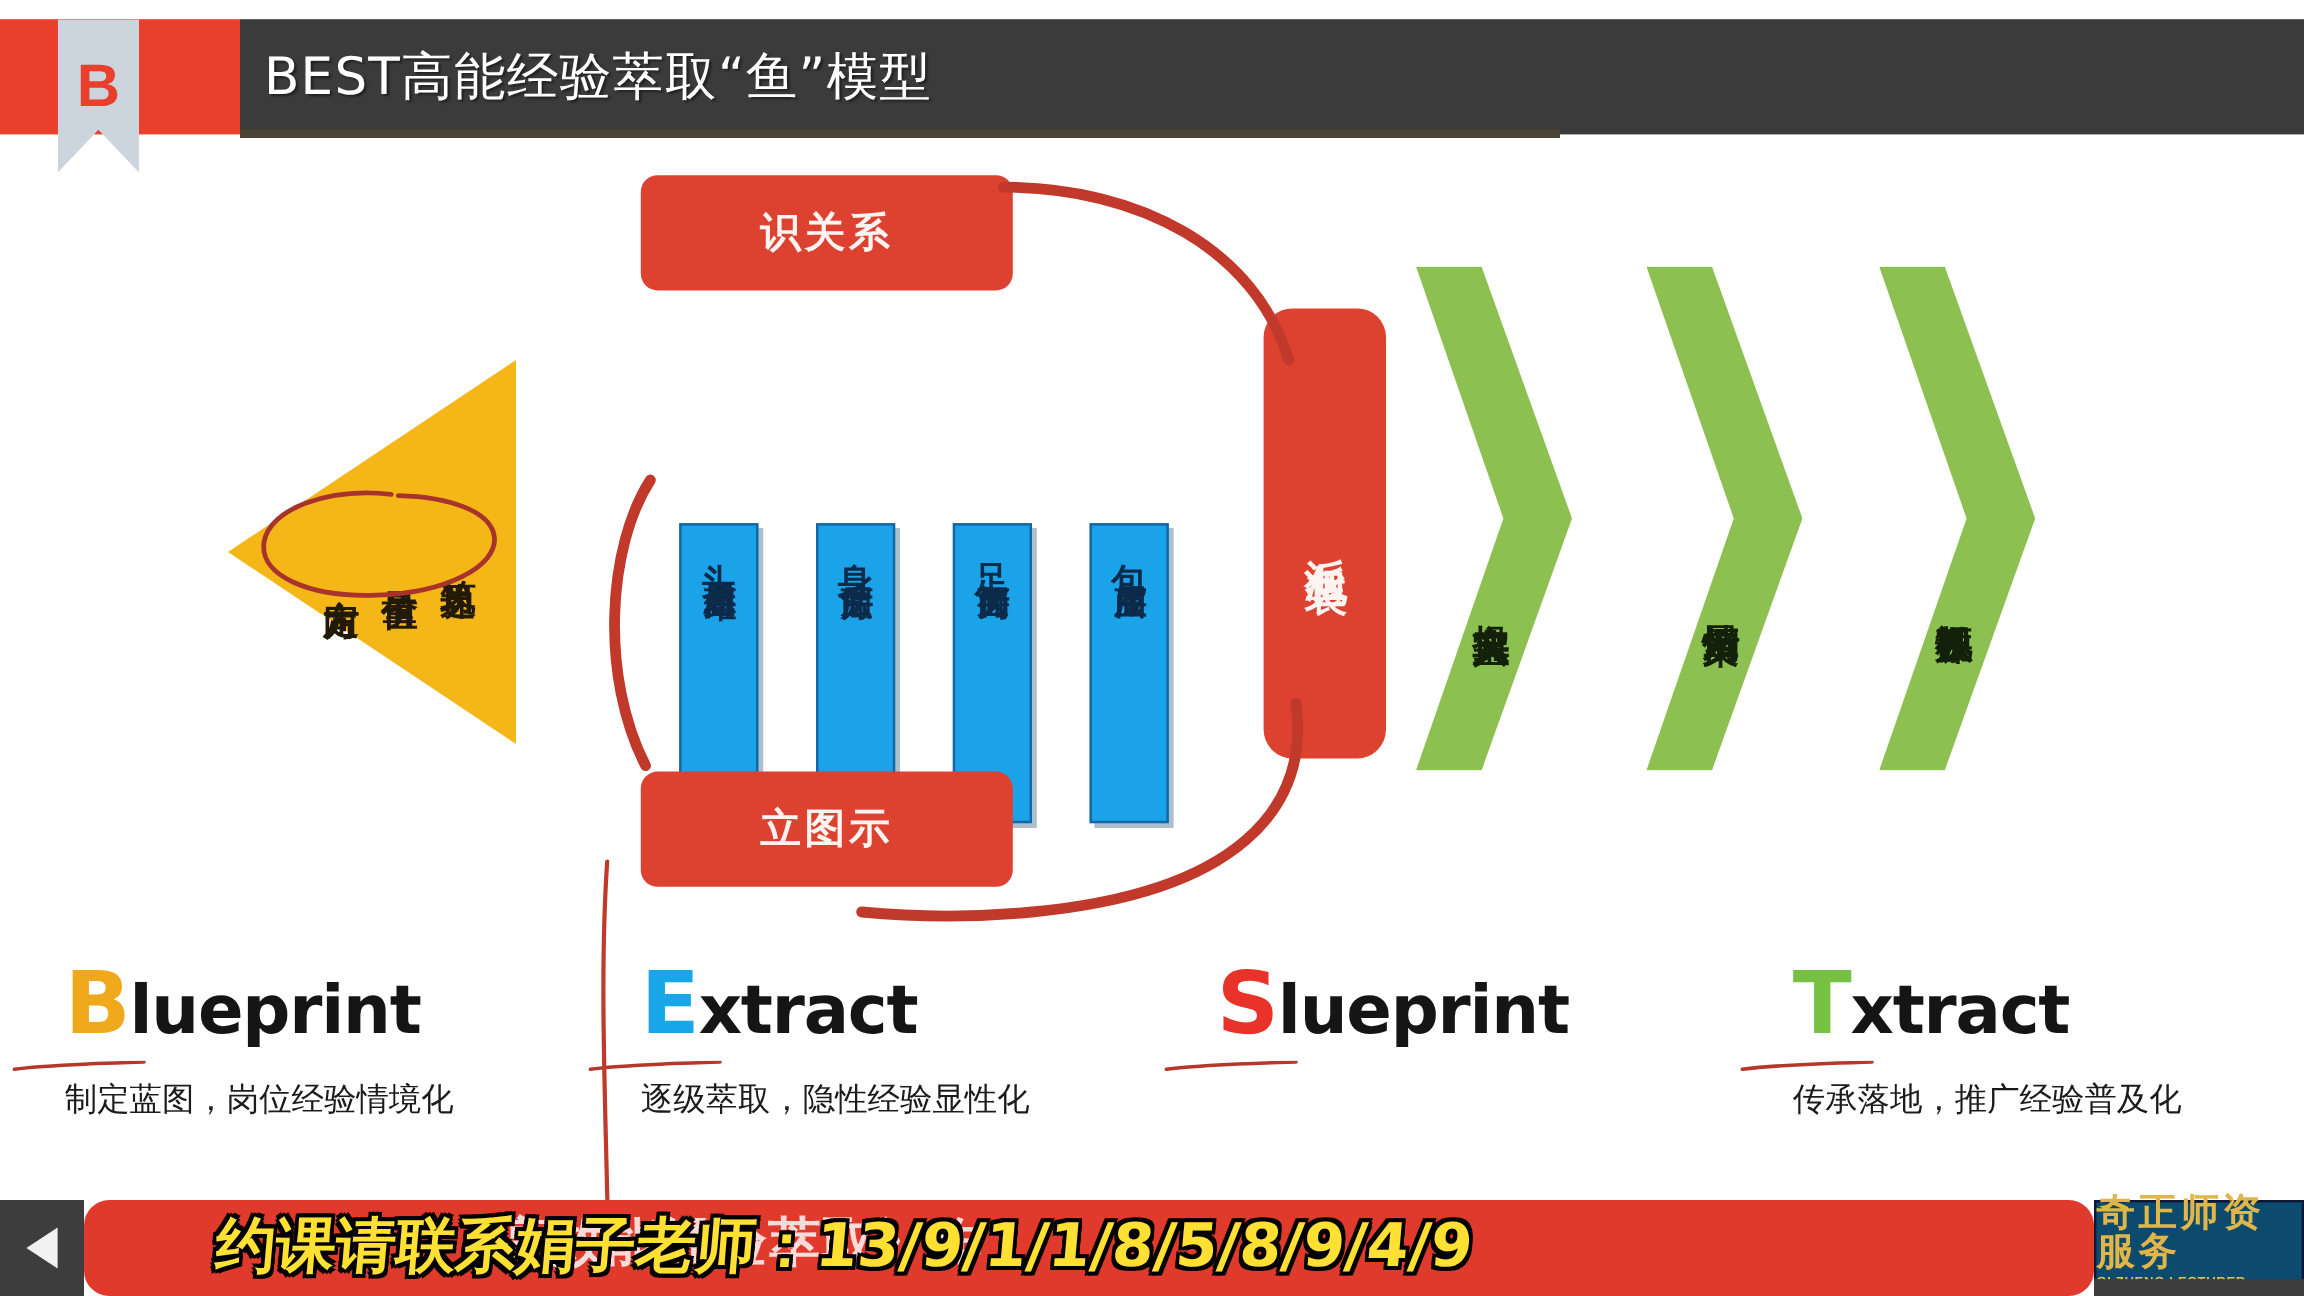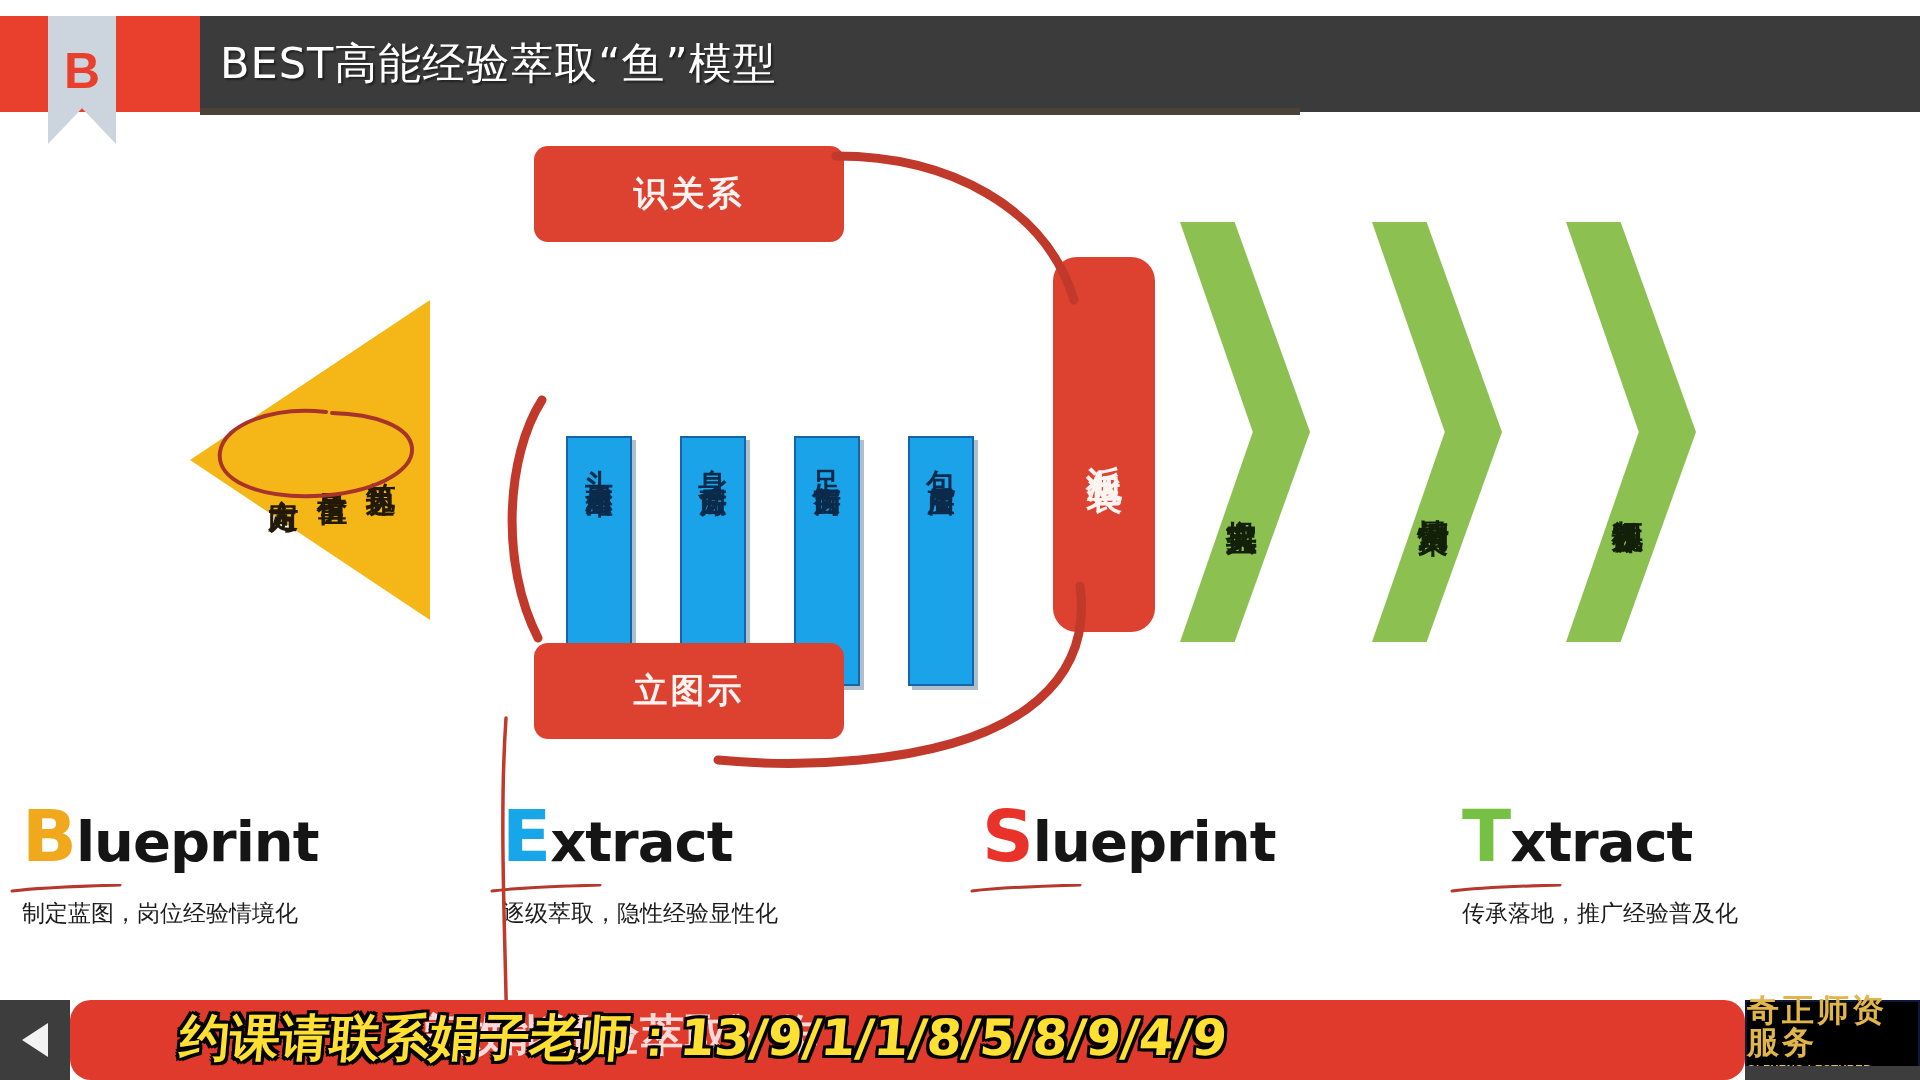--- a/index.html
+++ b/index.html
@@ -151,36 +151,36 @@
     font-size:31px; font-weight:bold; color:#14210a;
     letter-spacing:1px; margin-left:-6px; margin-top:130px;
     font-family:"DejaVu Sans","Liberation Sans",sans-serif;
   }
 
   
   #best-row {
     position:absolute; left:0; top:800px; width:1920px; height:190px;
     display:flex;
   }
-  .best-cell { width:480px; position:relative; padding-left:4px; }
+  .best-cell { width:480px; position:relative; padding-left:36px; }
   .best-word {
     font-size:56px; font-weight:bold; color:#151515;
     letter-spacing:-1px; white-space:nowrap;
     font-family:"DejaVu Sans","Liberation Sans",sans-serif;
     line-height:1;
     margin-left:18px;
   }
   .best-word .cap { font-size:72px; line-height:1; }
   .cap-b { color:#f0a81c; }
   .cap-e { color:#17a6e8; }
   .cap-s { color:#e8322a; }
   .cap-t { color:#76c043; }
   .best-desc {
     margin-top:26px; margin-left:18px;
-    font-size:23px; color:#1b1b1b; white-space:nowrap;
+    font-size:27px; color:#1b1b1b; white-space:nowrap;
     font-family:"DejaVu Sans","Liberation Sans",sans-serif;
   }
   .best-underline {
     position:absolute; left:10px; top:84px; width:112px; height:9px;
   }
 
   
   #hand-vline { position:absolute; left:470px; top:715px; width:70px; height:350px; }
 
   
@@ -212,21 +212,21 @@
     font-size:50px; font-weight:bold; color:#ffe033;
     white-space:nowrap; letter-spacing:0px;
     font-family:"DejaVu Sans","Liberation Sans",sans-serif;
     text-shadow:
       -3px -3px 0 #000, 3px -3px 0 #000, -3px 3px 0 #000, 3px 3px 0 #000,
       -3px 0 0 #000, 3px 0 0 #000, 0 -3px 0 #000, 0 3px 0 #000;
     transform: skewX(-5deg);
   }
   #logo-box {
     position:absolute; left:1745px; top:0px; width:175px; height:80px;
-    background:#000000; border:2px solid #0d1838;
+    background:#0c4a6e; border:2px solid #0d1838;
     display:flex; flex-direction:column; align-items:center; justify-content:center;
   }
   #logo-cn {
     font-size:32px; font-weight:bold; letter-spacing:3px;
     color:#e0b54a; line-height:1;
     font-family:"DejaVu Sans","Liberation Sans",sans-serif;
   }
   #logo-en {
     font-size:11px; font-weight:bold; letter-spacing:.5px;
     color:#e3bd58; margin-top:5px;

